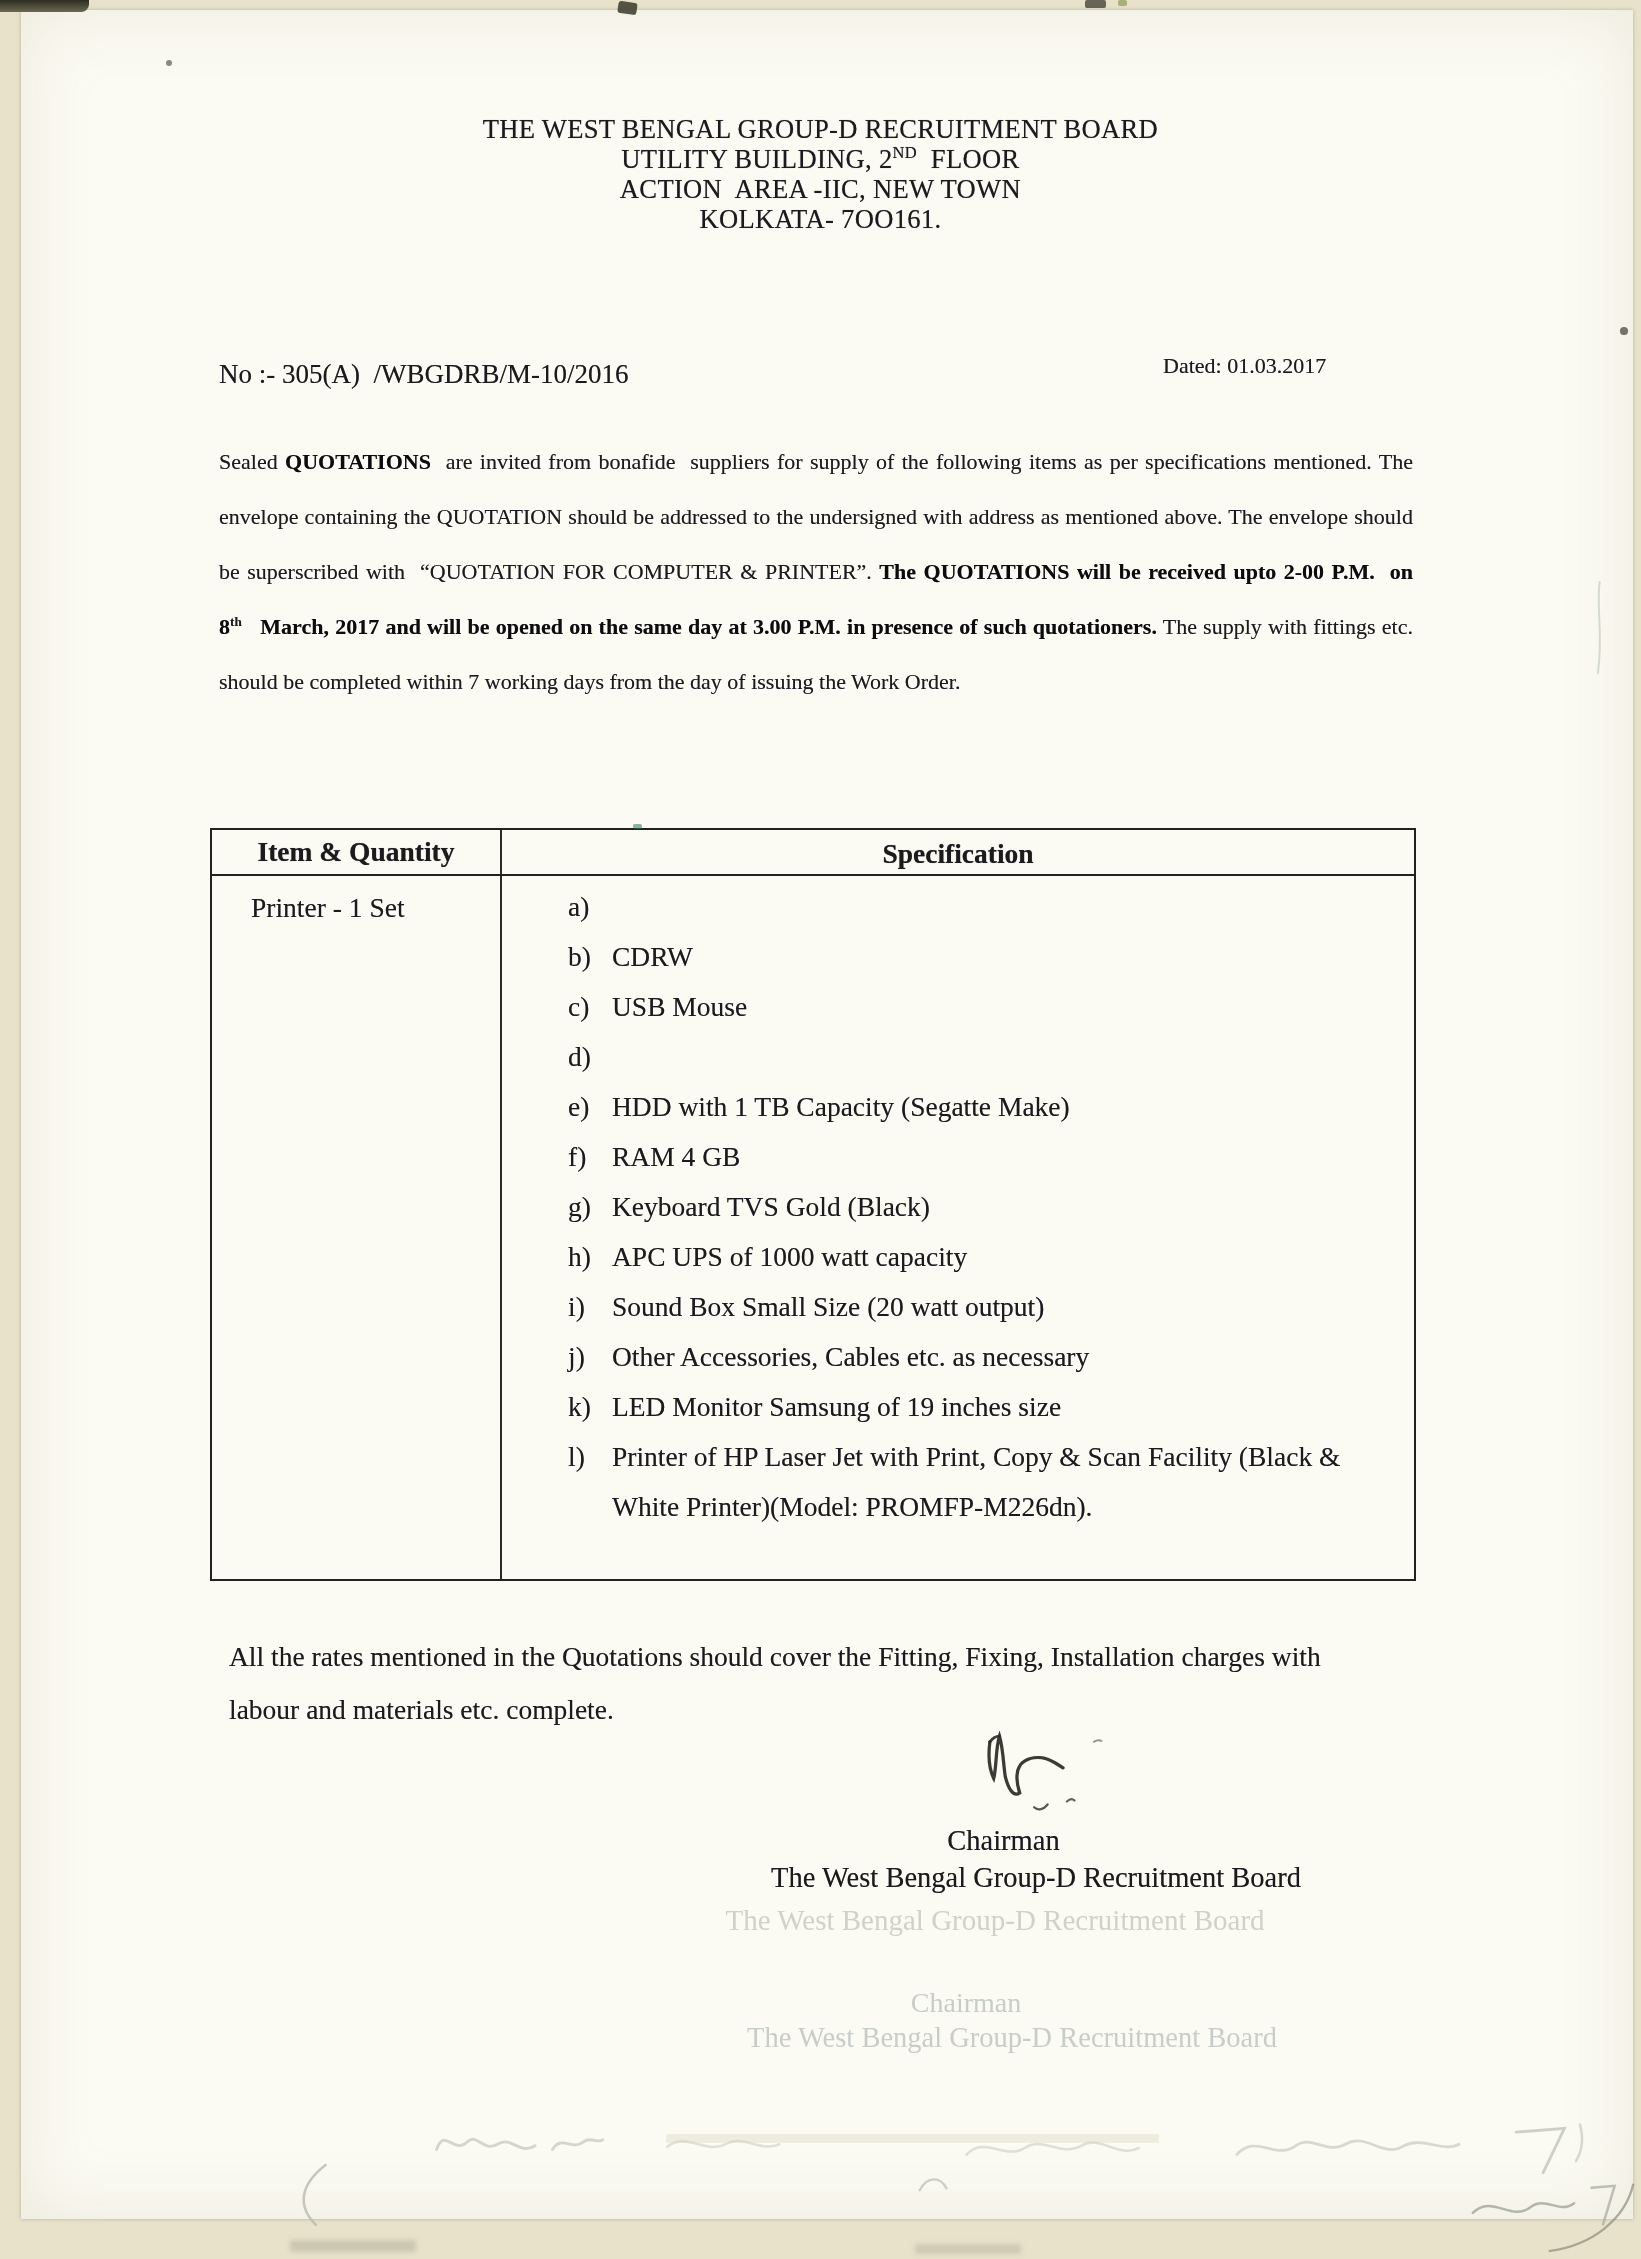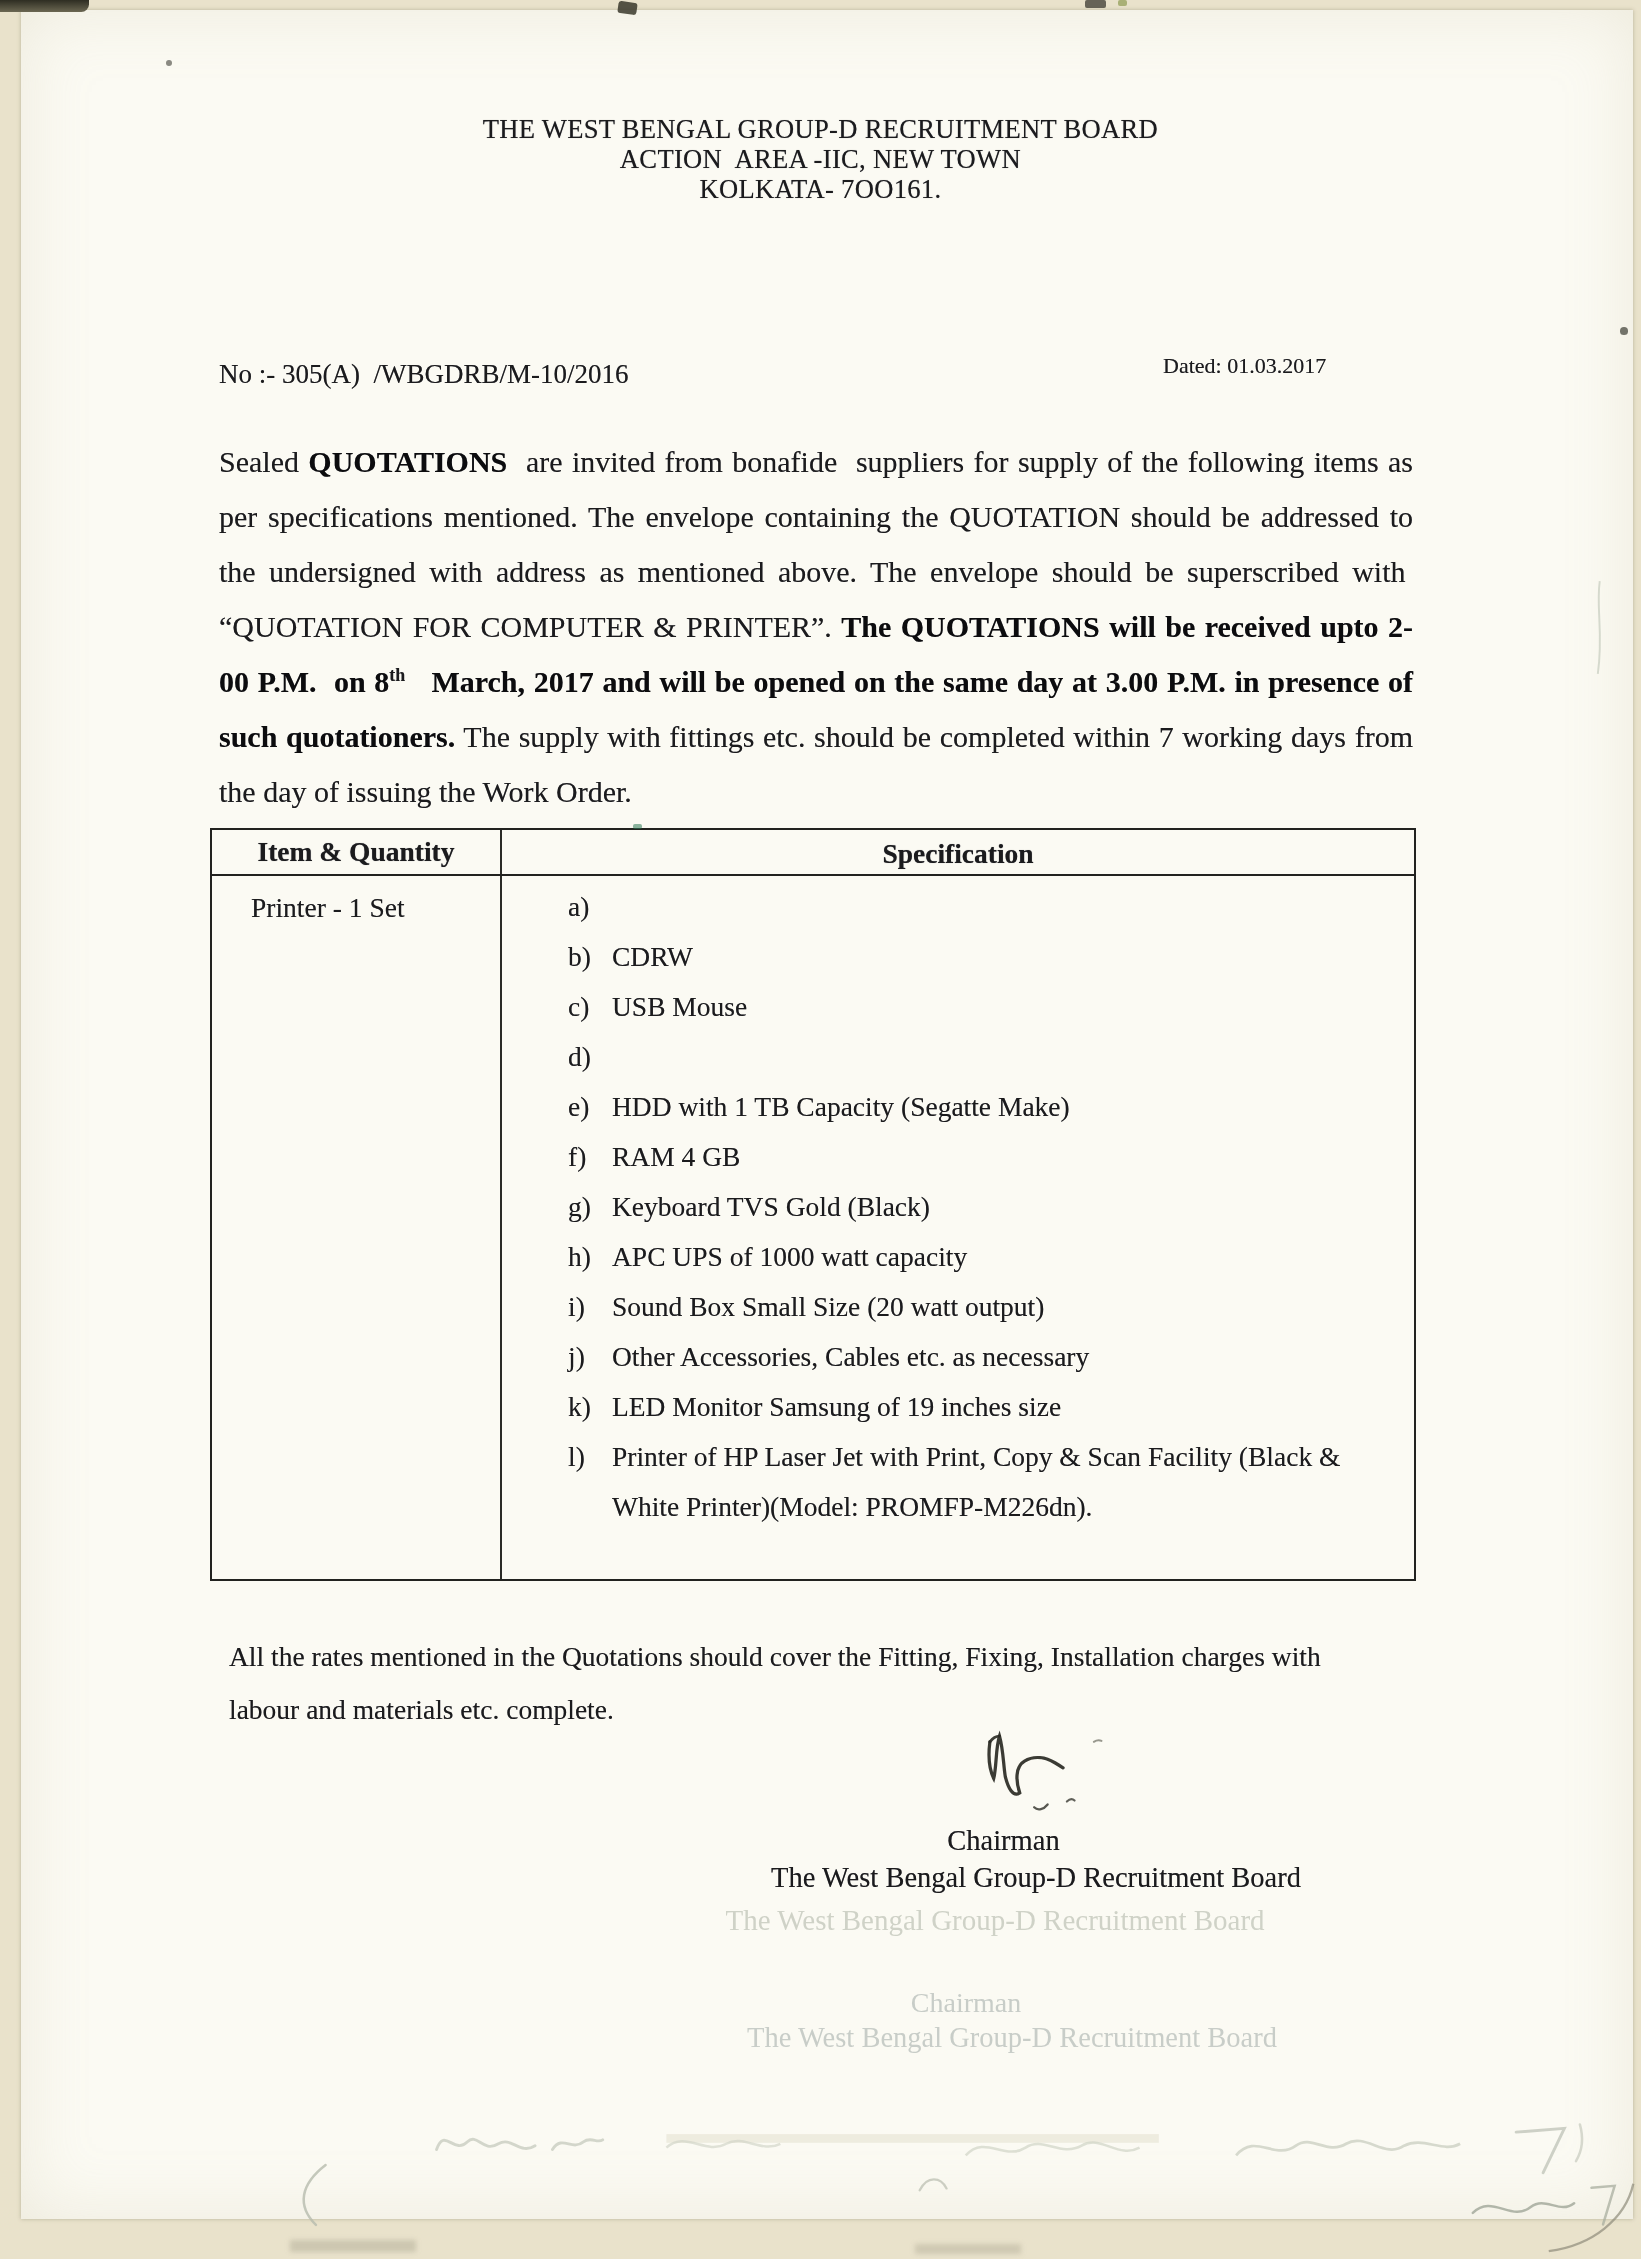--- a/index.html
+++ b/index.html
@@ -18,21 +18,21 @@
   .header-block{
     top:114px;left:15.4px;width:1610px;text-align:center;
     font-size:26.6px;line-height:30px;letter-spacing:0.3px;
     text-shadow:0 0 0.7px rgba(10,10,30,.55);
   }
   .header-block sup{font-size:.62em;line-height:0;vertical-align:super;}
   .ref-line{top:359px;left:219px;font-size:27px;text-shadow:0 0 0.6px rgba(10,10,30,.5);}
   .dated-line{top:353px;left:1163px;font-size:22px;text-shadow:0 0 0.6px rgba(10,10,30,.5);}
   .body-para{
     top:434px;left:219px;width:1194px;
-    font-size:30px;line-height:55px;text-align:justify;
+    font-size:22px;line-height:55px;text-align:justify;
     text-shadow:0 0 0.6px rgba(10,10,30,.45);
   }
   .body-para b{font-weight:bold;color:#0c0c0e;}
   .body-para sup{font-size:.6em;line-height:0;vertical-align:super;font-weight:bold;}
   .quote-table{
     left:210px;top:828px;width:1202px;height:749px;
     border:2.9px solid #22221f;
     background:transparent;
   }
   .t-divider{position:absolute;left:288px;top:0;bottom:0;width:1.9px;background:#2a2a26;}
@@ -60,20 +60,21 @@
   .ghost-org2{top:2022px;left:674px;width:676px;text-align:center;font-size:28.5px;color:#c8cdc8;filter:blur(0.7px);}
   .speck{position:absolute;}
 </style>
 </head>
 <body>
 
 <div class="page"></div>
 
 <div class="abs header-block">
   <div>THE WEST BENGAL GROUP-D RECRUITMENT BOARD</div>
+  <div><span>UTILITY BUILDING, 2</span><sup>ND</sup><span>&nbsp; FLOOR</span></div>
   <div>ACTION&nbsp; AREA -IIC, NEW TOWN</div>
   <div>KOLKATA- 7OO161.</div>
 </div>
 
 <div class="abs ref-line">No :- 305(A)&nbsp; /WBGDRB/M-10/2016</div>
 <div class="abs dated-line">Dated: 01.03.2017</div>
 
 <div class="abs body-para">
   <span>Sealed </span><b>QUOTATIONS</b><span>&nbsp; are invited from bonafide&nbsp; suppliers for supply of the following items as per specifications mentioned. The envelope containing the QUOTATION should be addressed to the undersigned with address as mentioned above. The envelope should be superscribed with&nbsp; “QUOTATION FOR COMPUTER &amp; PRINTER”. </span><b>The QUOTATIONS will be received upto 2-00 P.M.&nbsp; on 8</b><sup>th</sup><b>&nbsp;&nbsp; March, 2017 and will be opened on the same day at 3.00 P.M. in presence of such quotationers.</b><span> The supply with fittings etc. should be completed within 7 working days from the day of issuing the Work Order.</span>
 </div>

